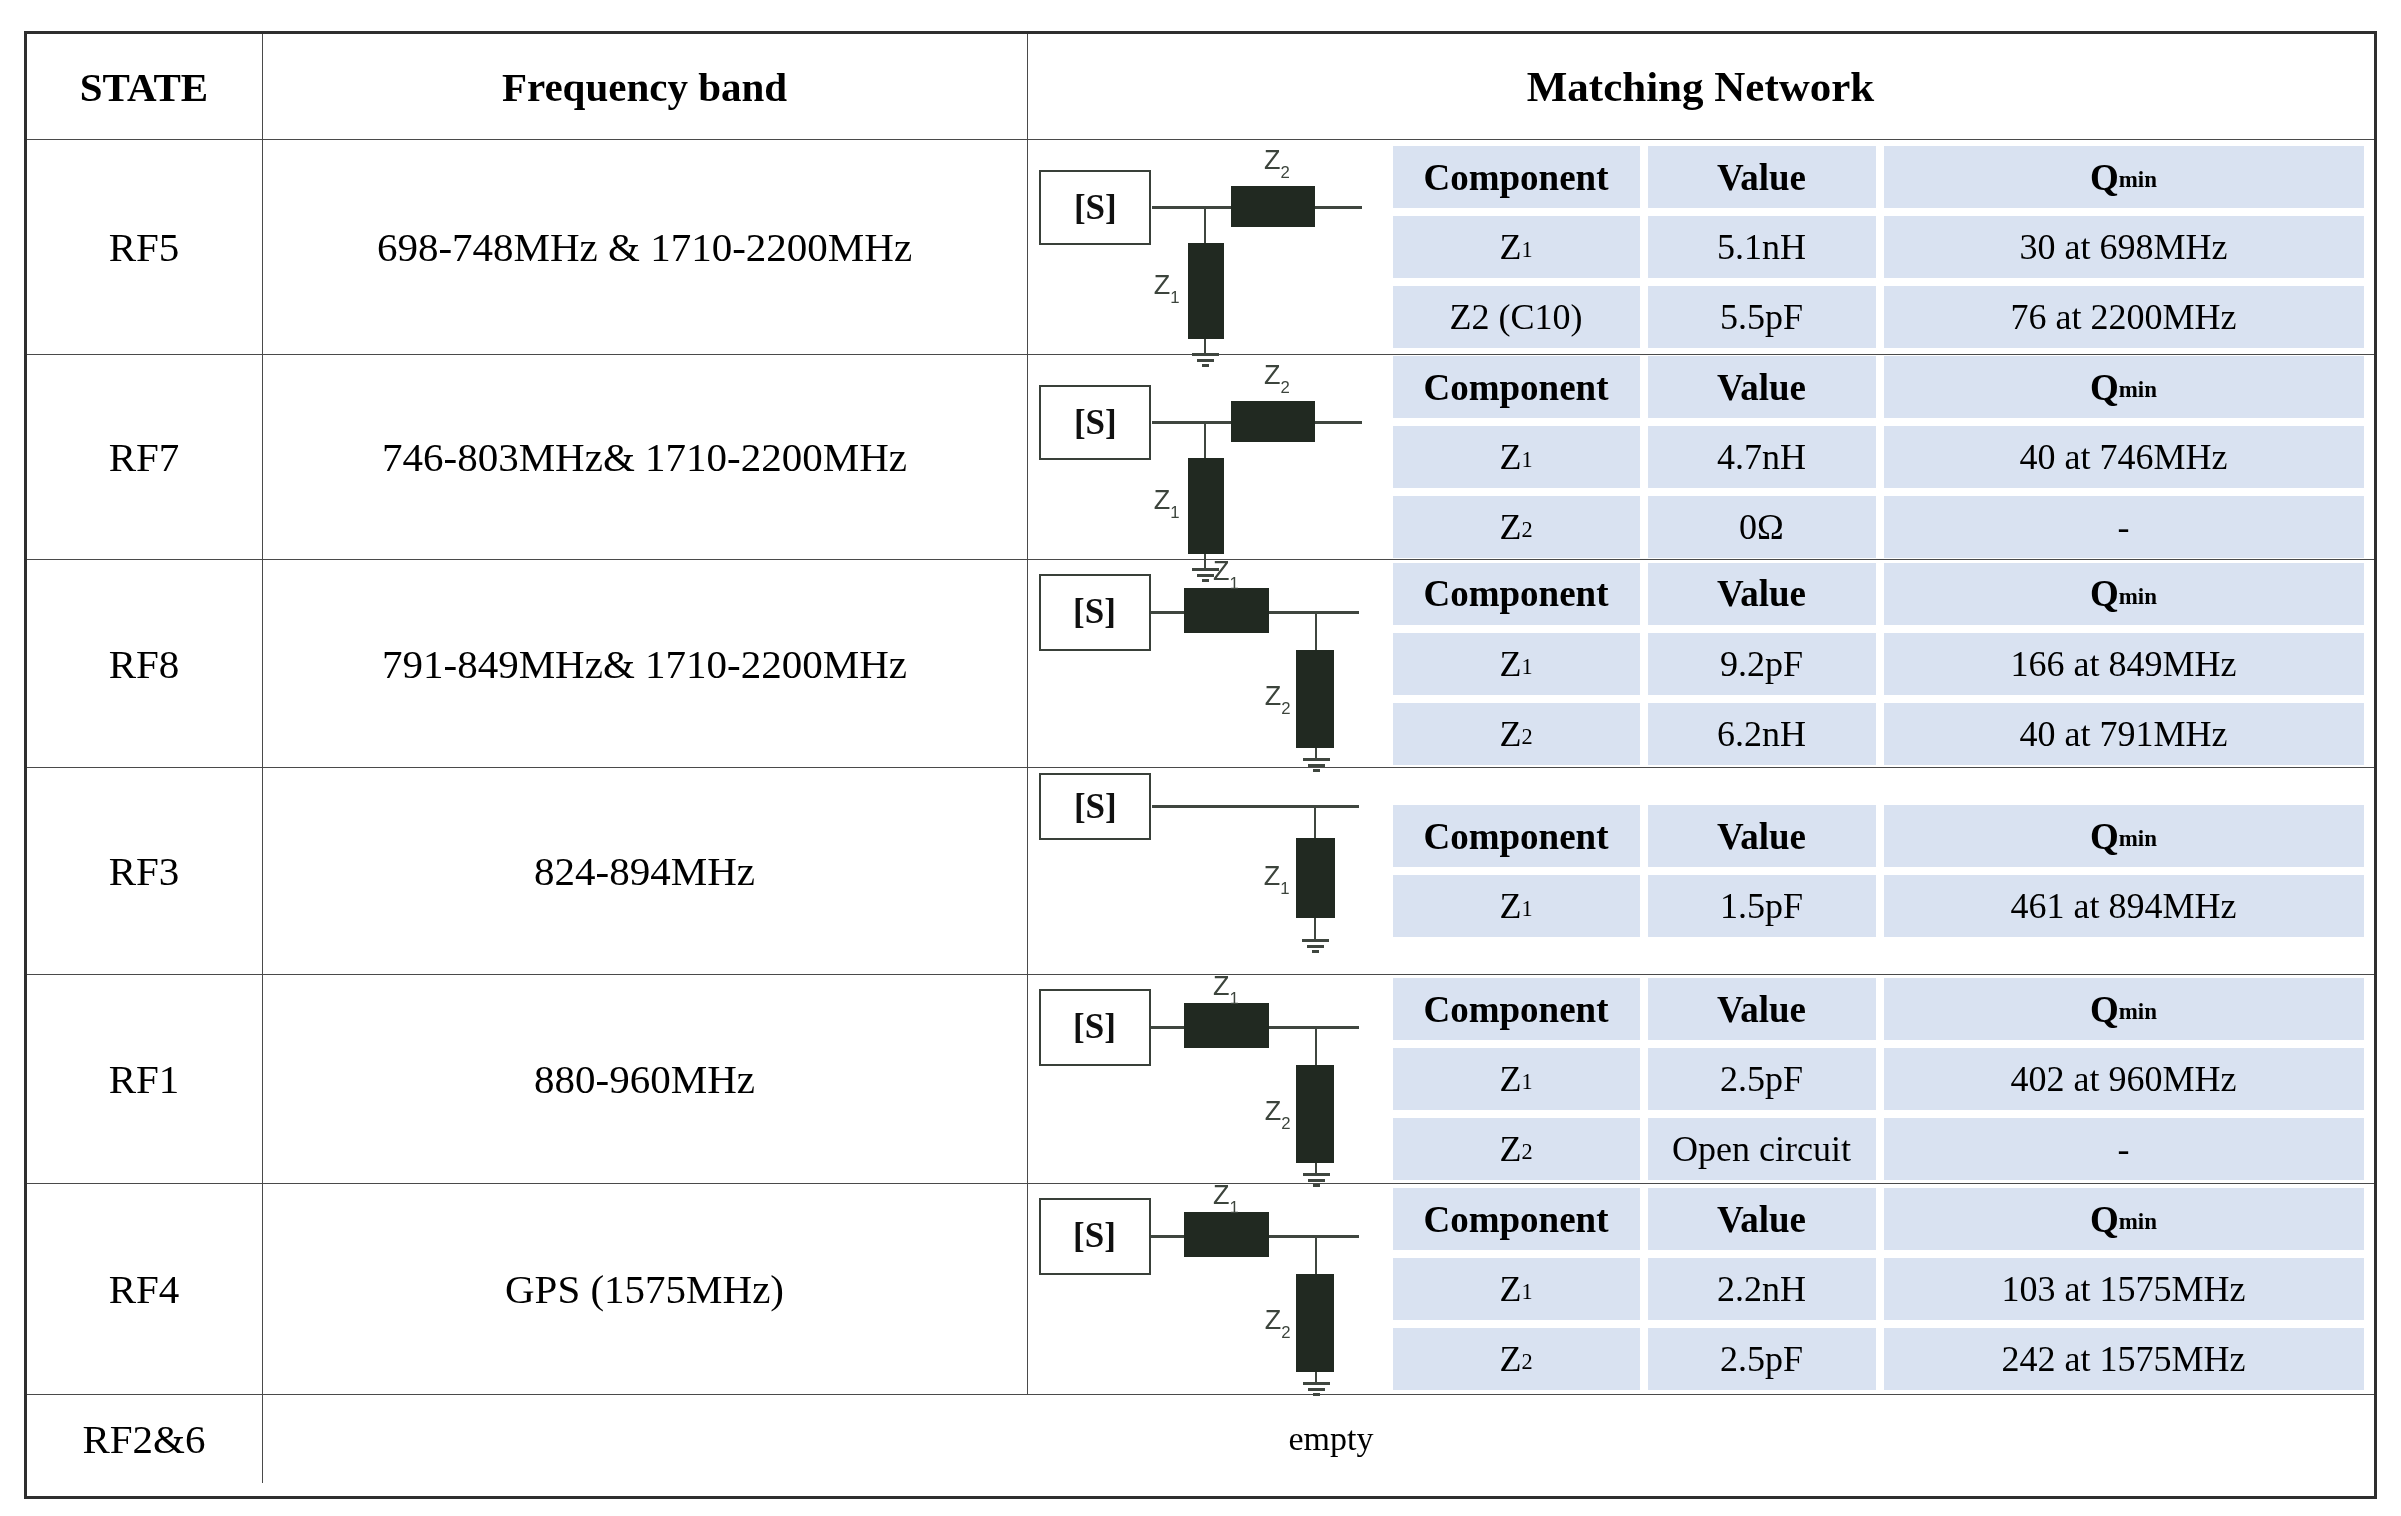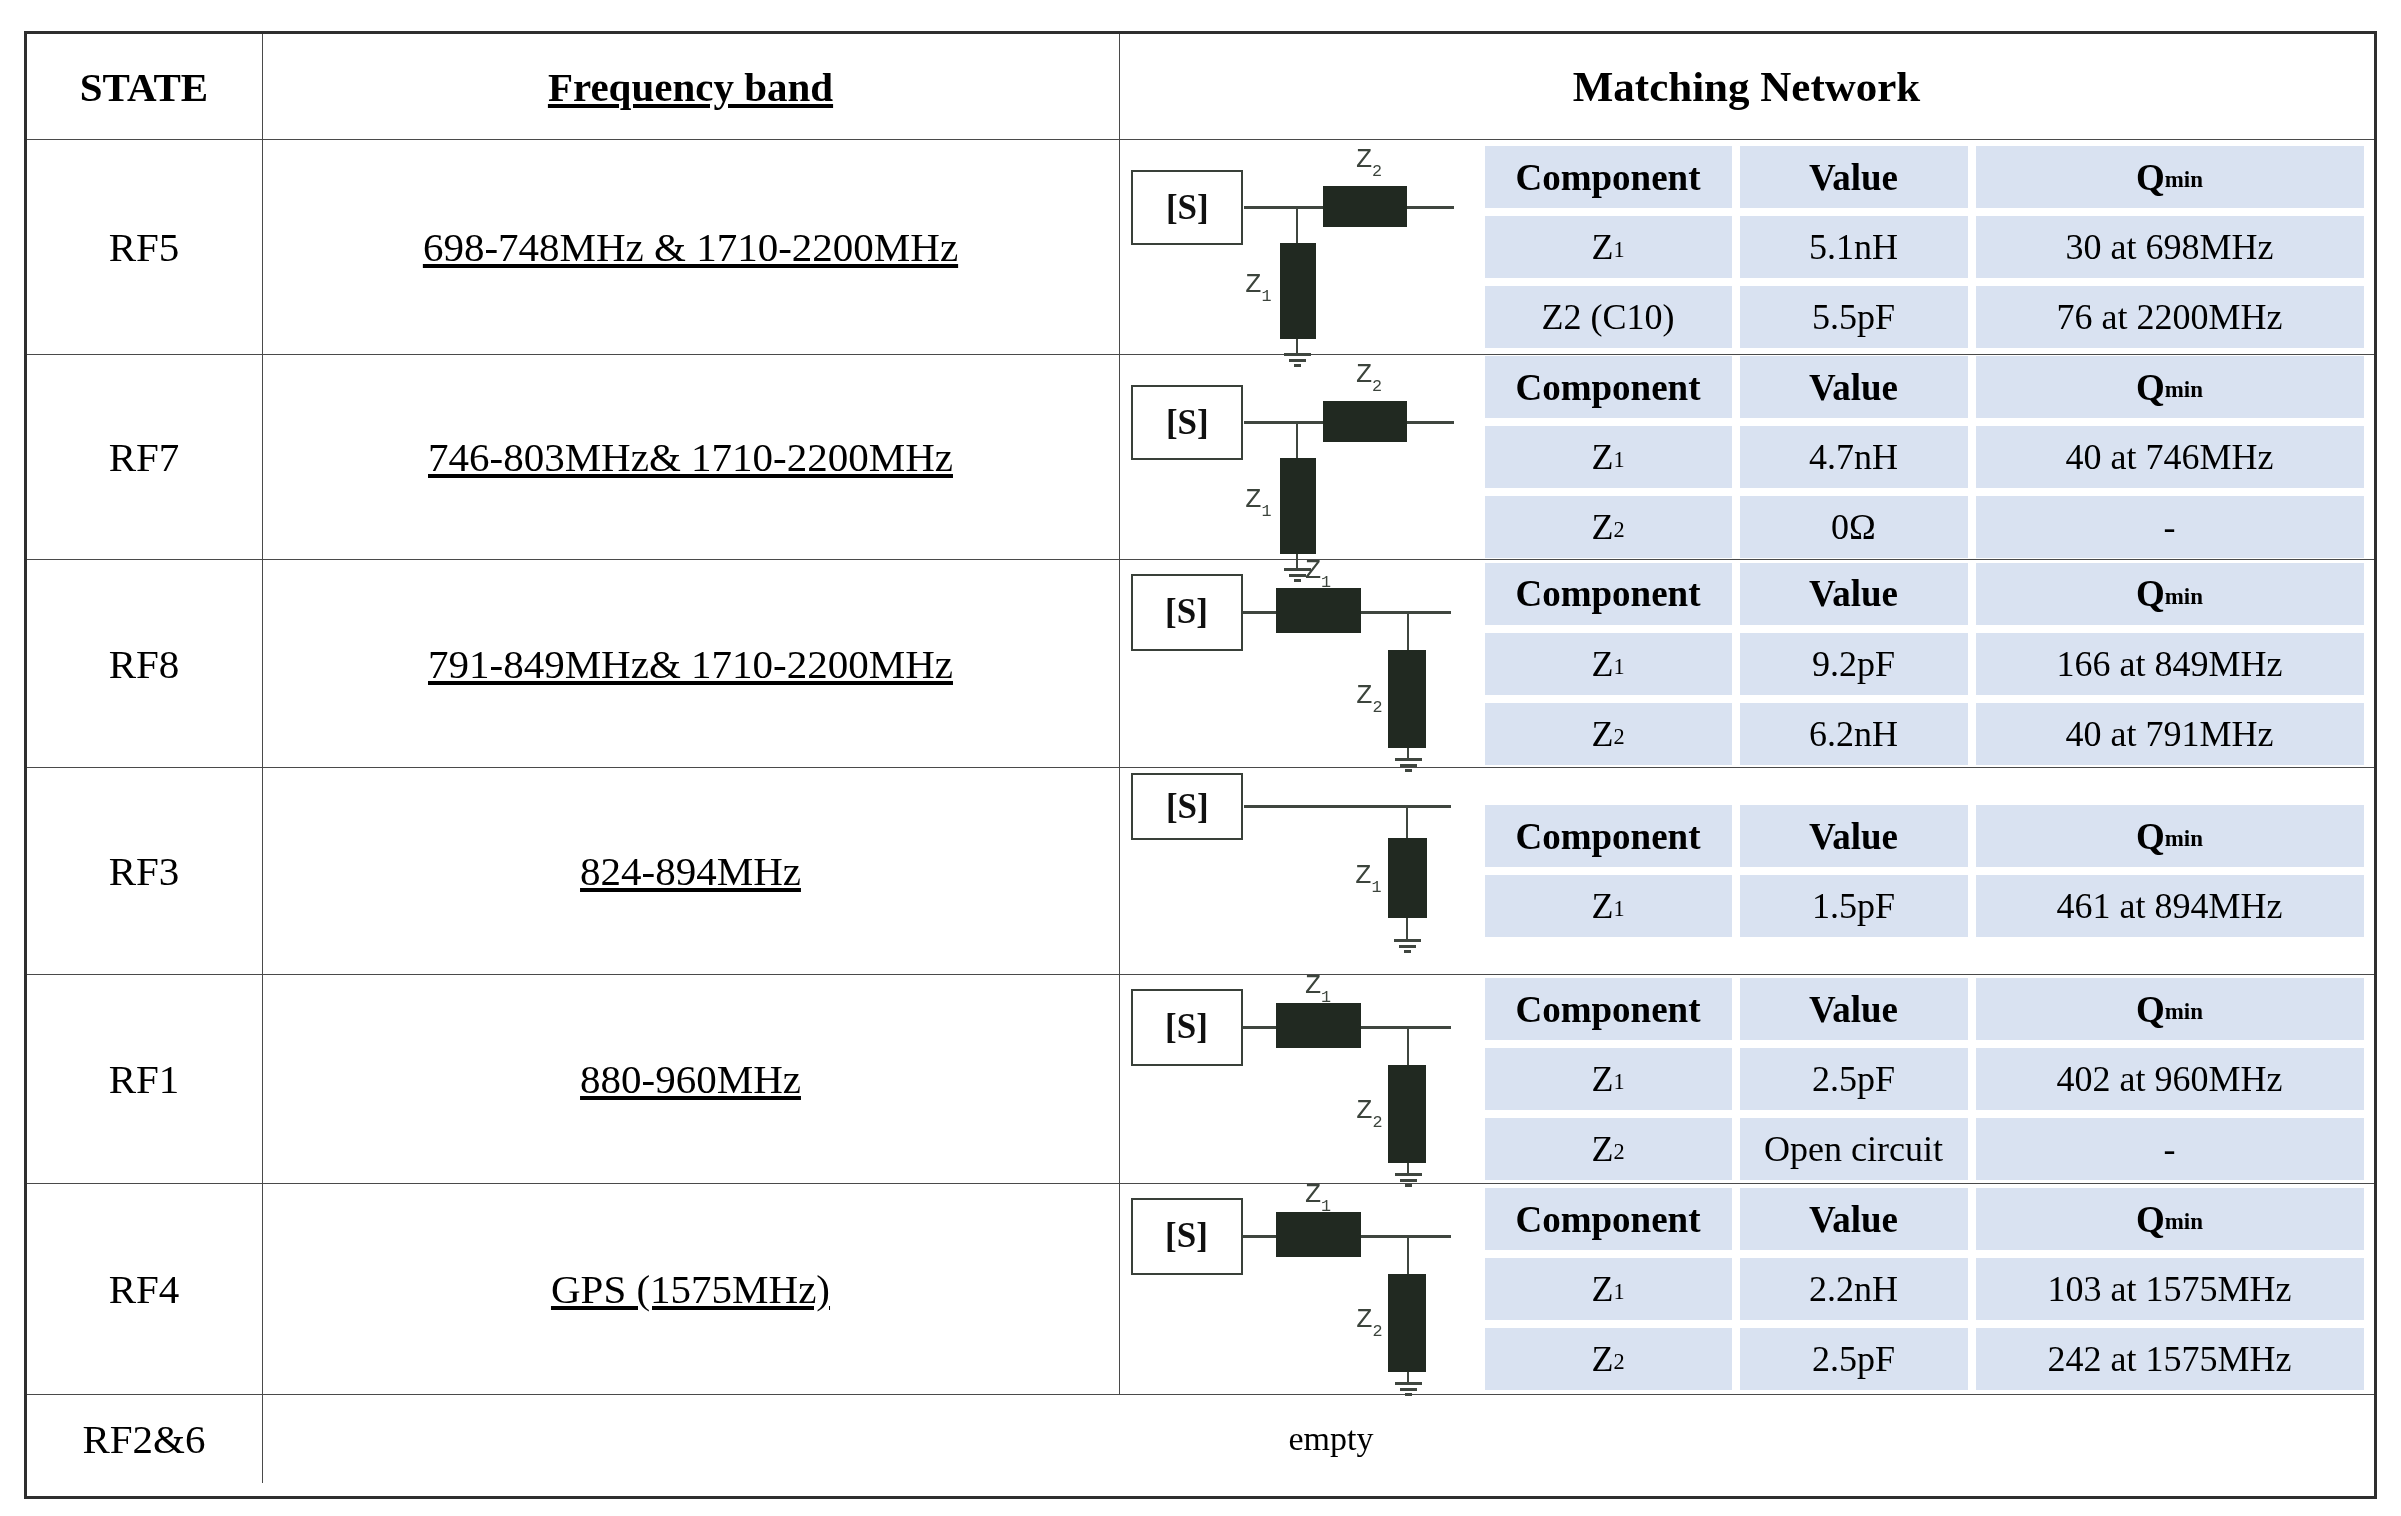--- a/index.html
+++ b/index.html
@@ -3,40 +3,40 @@
 <meta charset="utf-8">
 <style>
   html,body{margin:0;padding:0;background:#ffffff;}
   body{width:2401px;height:1516px;position:relative;font-family:"Liberation Serif",serif;color:#000;}
   .maintable{position:absolute;left:23.5px;top:31px;width:2353px;height:1468px;
     border:3.1px solid #2e2e2e;box-sizing:border-box;display:flex;flex-direction:column;background:#fff;}
   .trow{display:flex;flex-direction:row;box-sizing:border-box;flex:0 0 auto;}
   .trow + .trow{border-top:1.9px solid #4a4a4a;}
   .cell{box-sizing:border-box;display:flex;align-items:center;justify-content:center;}
   .cell.state{width:236px;border-right:1.9px solid #4a4a4a;font-size:41px;}
-  .cell.band{width:857px;border-right:1.9px solid #4a4a4a;font-size:41px;text-decoration:underline;}
+  .cell.band{width:765px;border-right:1.9px solid #4a4a4a;font-size:41px;}
   .cell.match{flex:1;position:relative;justify-content:flex-start;align-items:center;}
   .hdr{font-weight:bold;font-size:43px;}
   
   .subtable{margin-left:365px;flex:1;display:flex;flex-direction:column;gap:8px;padding-right:10px;}
   .strow{display:flex;flex-direction:row;gap:8px;height:62px;flex:0 0 auto;}
   .sc{background:#d9e2f1;display:flex;align-items:center;justify-content:center;font-size:36px;box-sizing:border-box;}
   .sc.comp{width:247px;}
   .sc.val{width:228px;}
   .sc.q{flex:1;}
   .sthead .sc{font-weight:bold;font-size:37px;}
   sub{font-size:0.62em;line-height:0;position:relative;bottom:-0.15em;}
   
   .circuit{position:absolute;left:0;top:0;width:366px;height:100%;}
   .circuit div{position:absolute;box-sizing:border-box;}
   .sbox{border:2.5px solid #394039;background:#fff;display:flex;align-items:center;justify-content:center;
         font-weight:bold;font-size:35px;color:#101010;}
   .wire{background:#3f463f;}
   .crect{background:#212921;}
-  .clabel{font-family:Liberation Mono, monospace;font-size:27px;color:#3c443c;}
+  .clabel{font-family:Liberation Sans, sans-serif;font-size:27px;color:#3c443c;}
   .gnd{width:27px;height:15px;}
   .gnd i{position:absolute;display:block;background:#3f463f;}
   .gnd .g1{left:0;top:0;width:27px;height:3.1px;}
   .gnd .g2{left:5px;top:5.6px;width:17.3px;height:3.1px;}
   .gnd .g3{left:10px;top:11px;width:7.4px;height:2.5px;}
   
   .tA .sbox{left:11.8px;top:30px;width:112px;height:75px;}
   .tA .w-main{left:124px;top:66px;width:210px;height:2.5px;}
   .tA .r-series{left:203px;top:46px;width:84px;height:41px;}
   .tA .w-stub1{left:176px;top:68px;width:2.5px;height:35px;}

